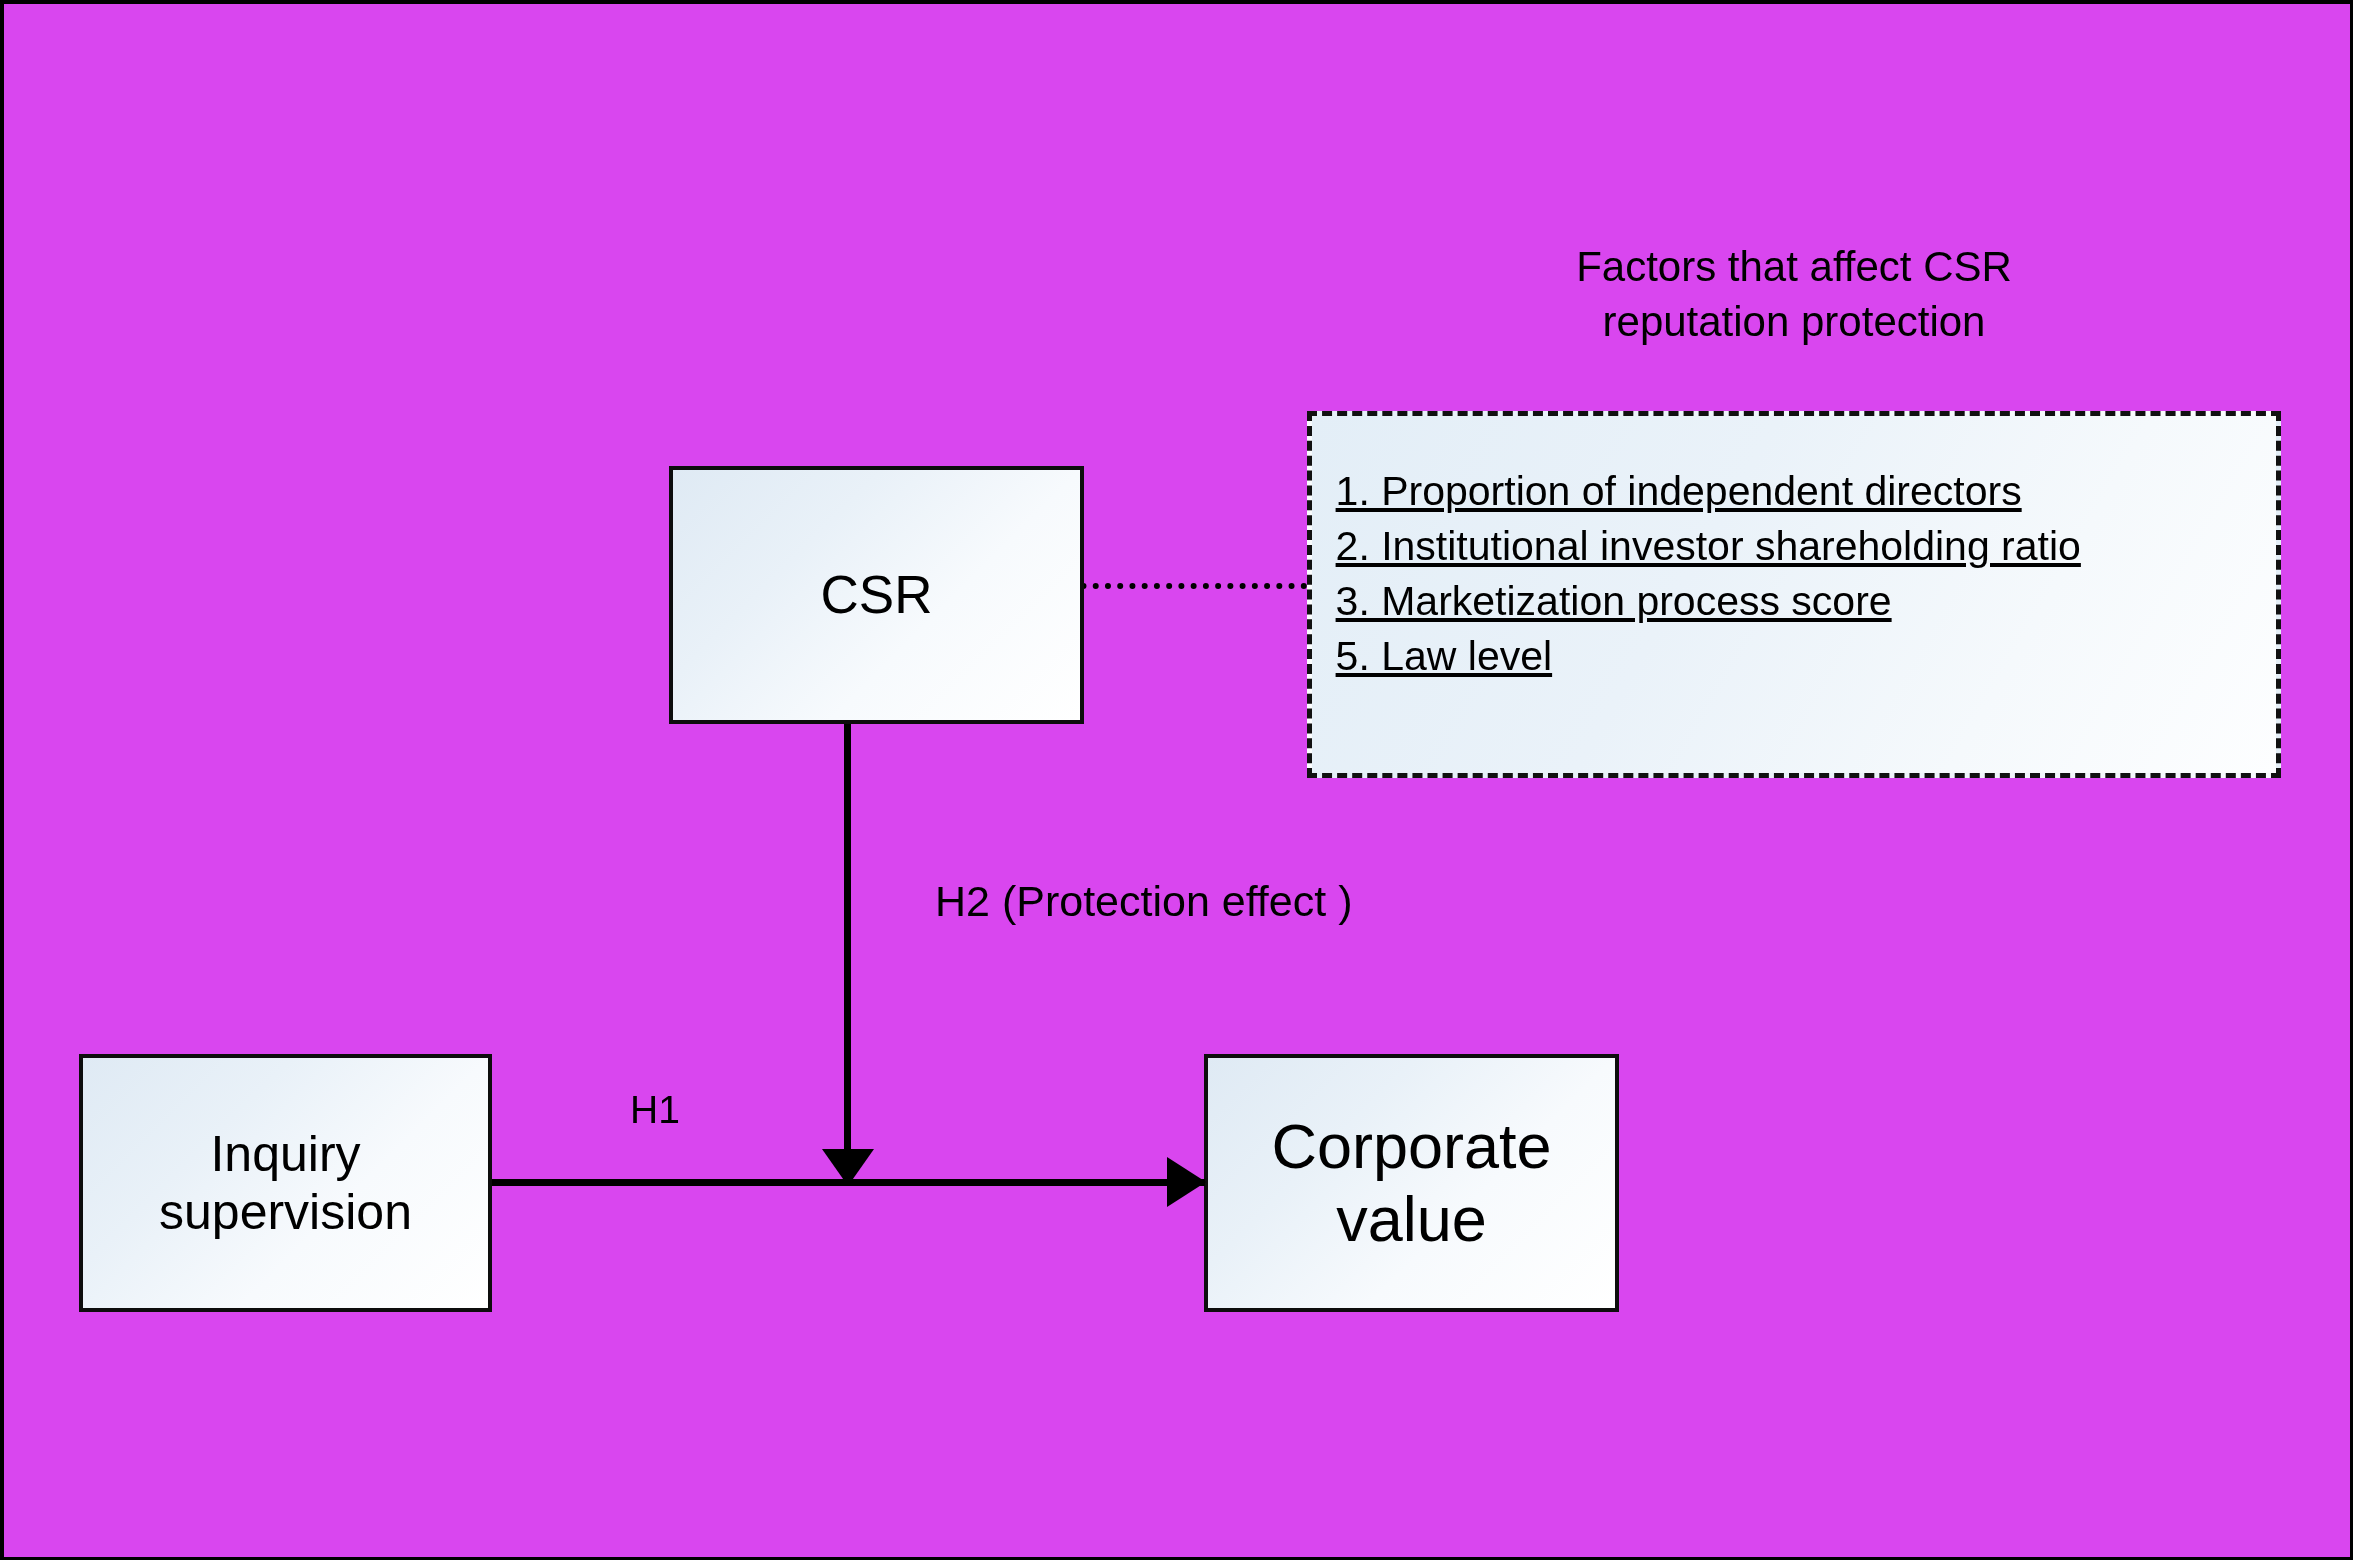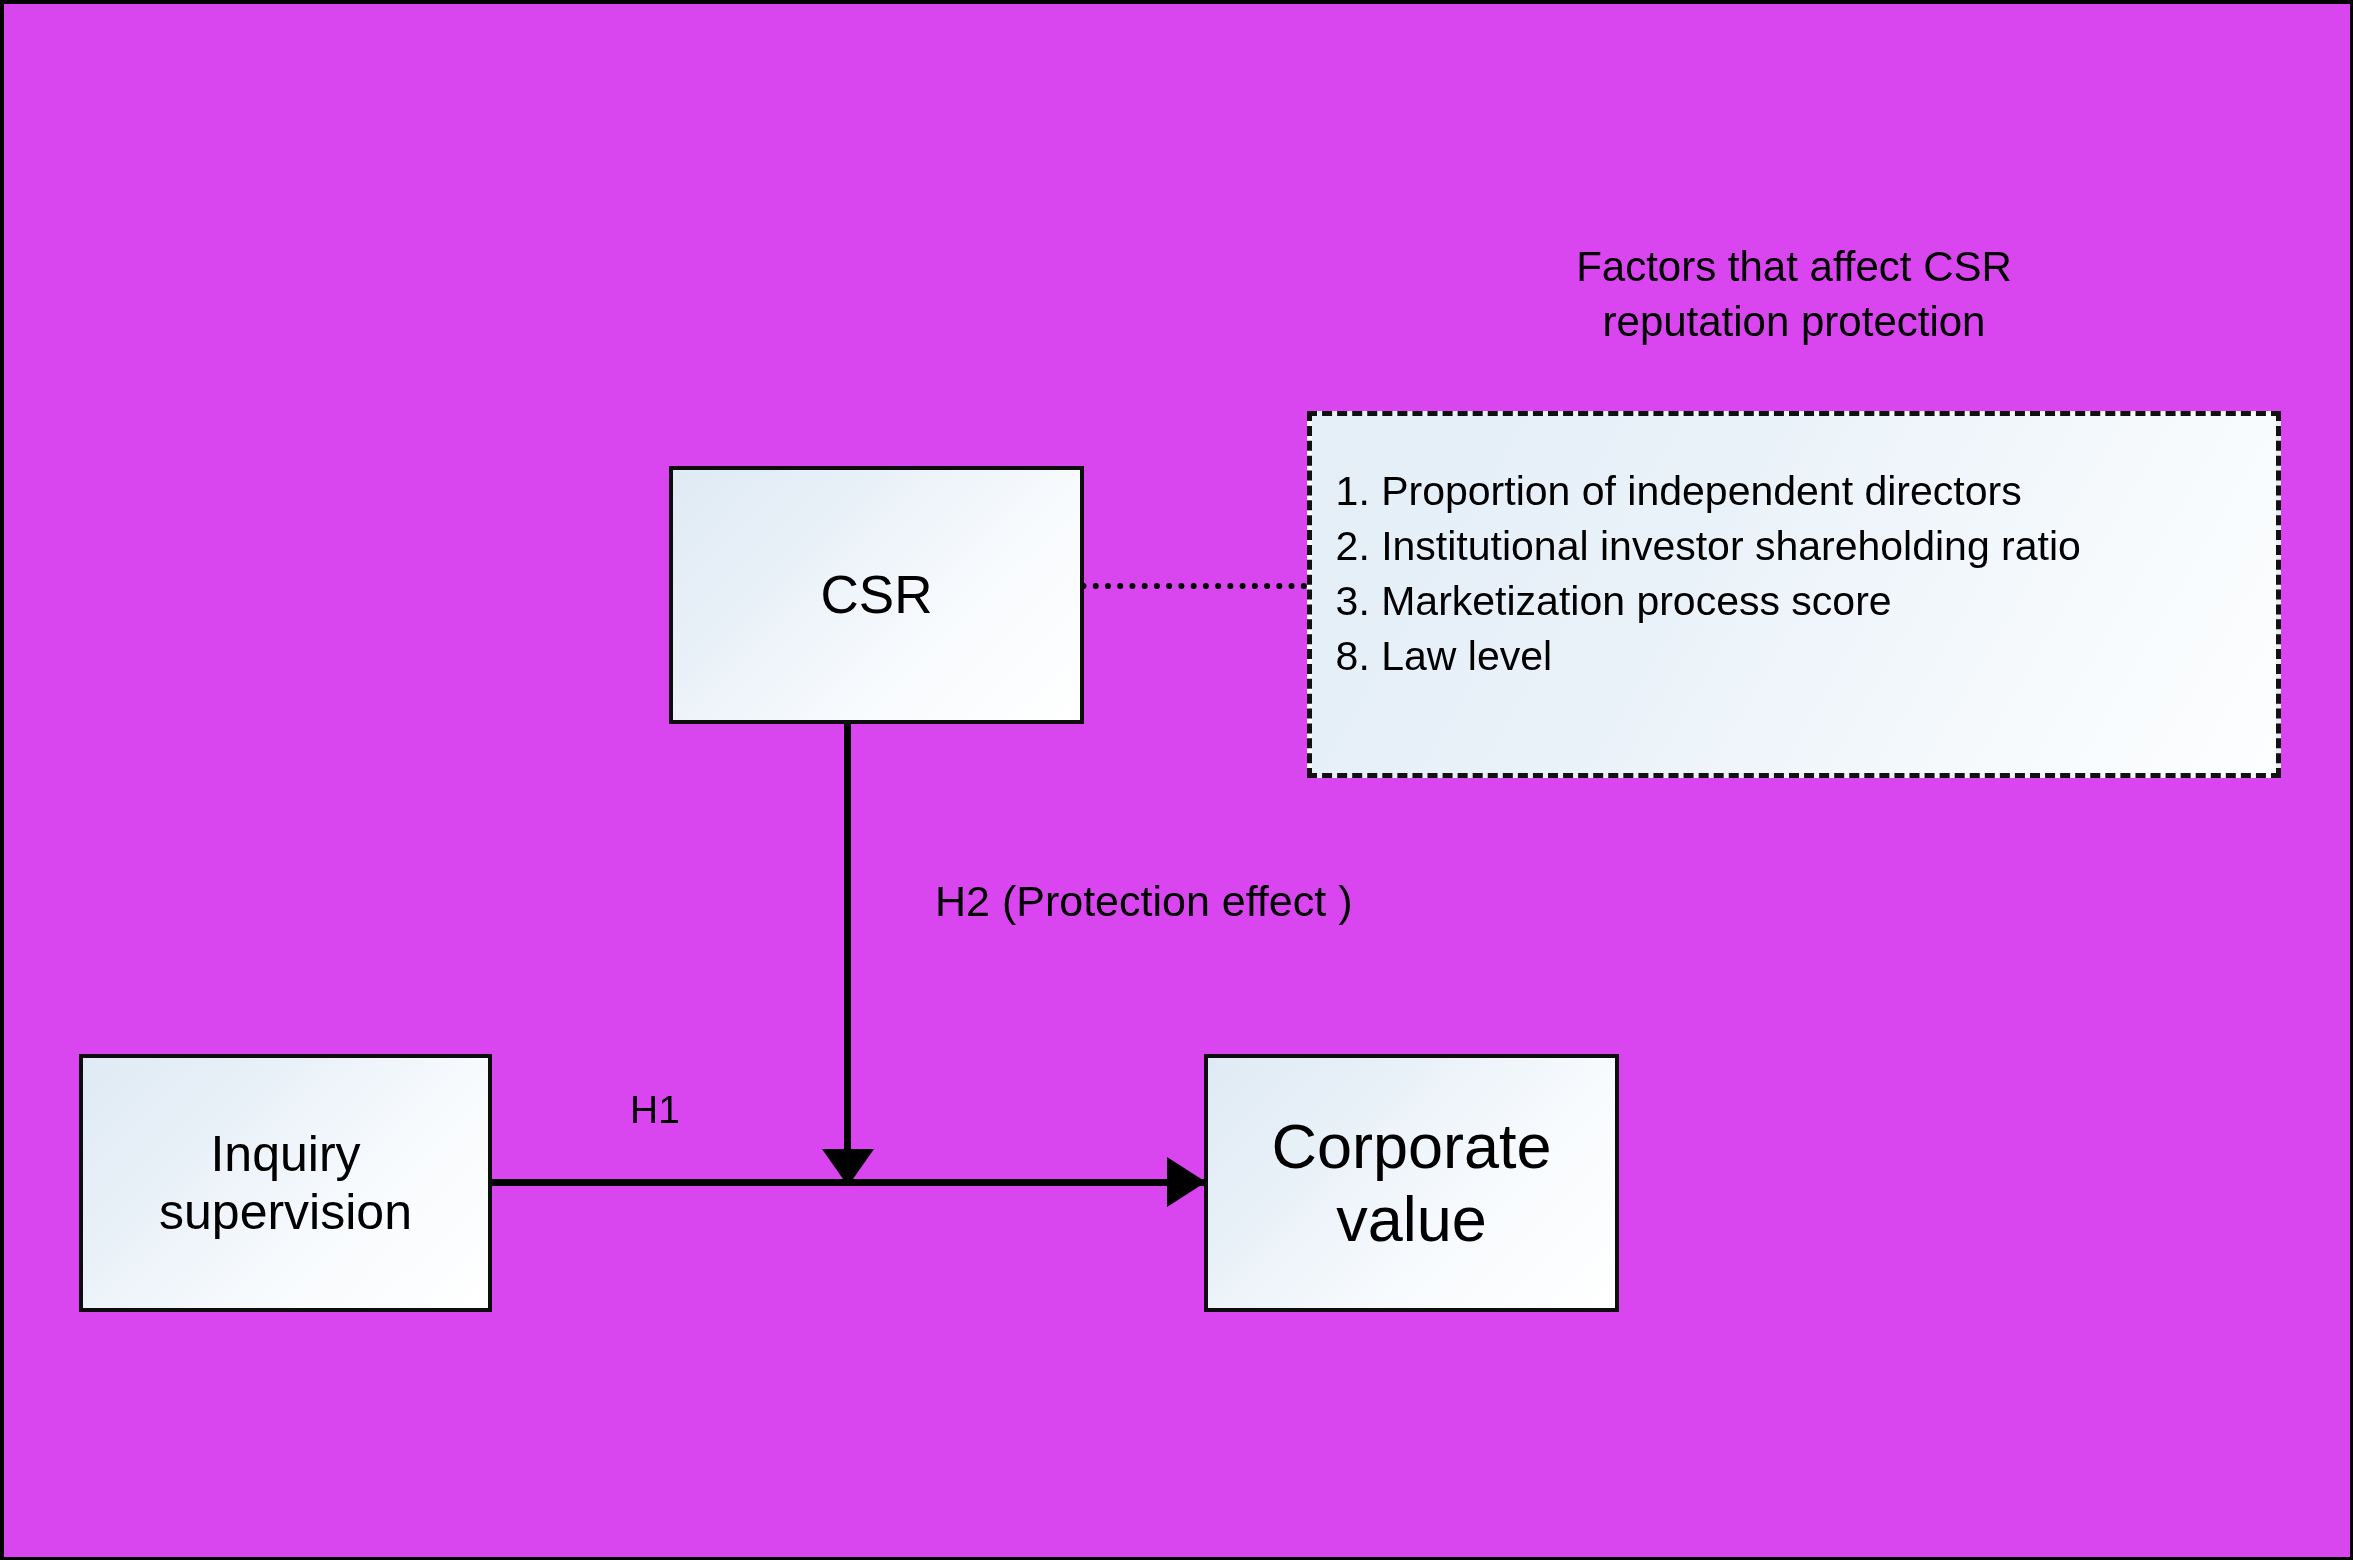--- a/index.html
+++ b/index.html
@@ -82,20 +82,21 @@
     height: 367px;
     box-sizing: border-box;
     border: 5px dashed #111111;
     background: linear-gradient(120deg, #e3eef7 0%, #eaf2f9 40%, #f5f9fc 72%, #fdfeff 100%);
     padding: 48px 0 0 23.6px;
   }
   #factors-list {
     list-style: none;
     margin: 0;
     padding: 0;
+    text-decoration: underline;
   }
   #factors-list li {
     font-size: 41px;
     line-height: 1.34;
     color: #000000;
     white-space: nowrap;
   }
 
   
   .conn {
@@ -174,21 +175,21 @@
 <div id="frame">
 
   <div id="factors-title">Factors that affect CSR
 reputation protection</div>
 
   <div id="factors-box">
     <ul id="factors-list">
       <li>1. Proportion of independent directors</li>
       <li>2. Institutional investor shareholding ratio</li>
       <li>3. Marketization process score</li>
-      <li>8. Law level</li>
+      <li>5. Law level</li>
     </ul>
   </div>
 
   <div id="link-csr-factors" class="conn">
     <div class="dots"></div>
   </div>
 
   <div id="node-csr" class="node">
     <span class="node-label">CSR</span>
   </div>

